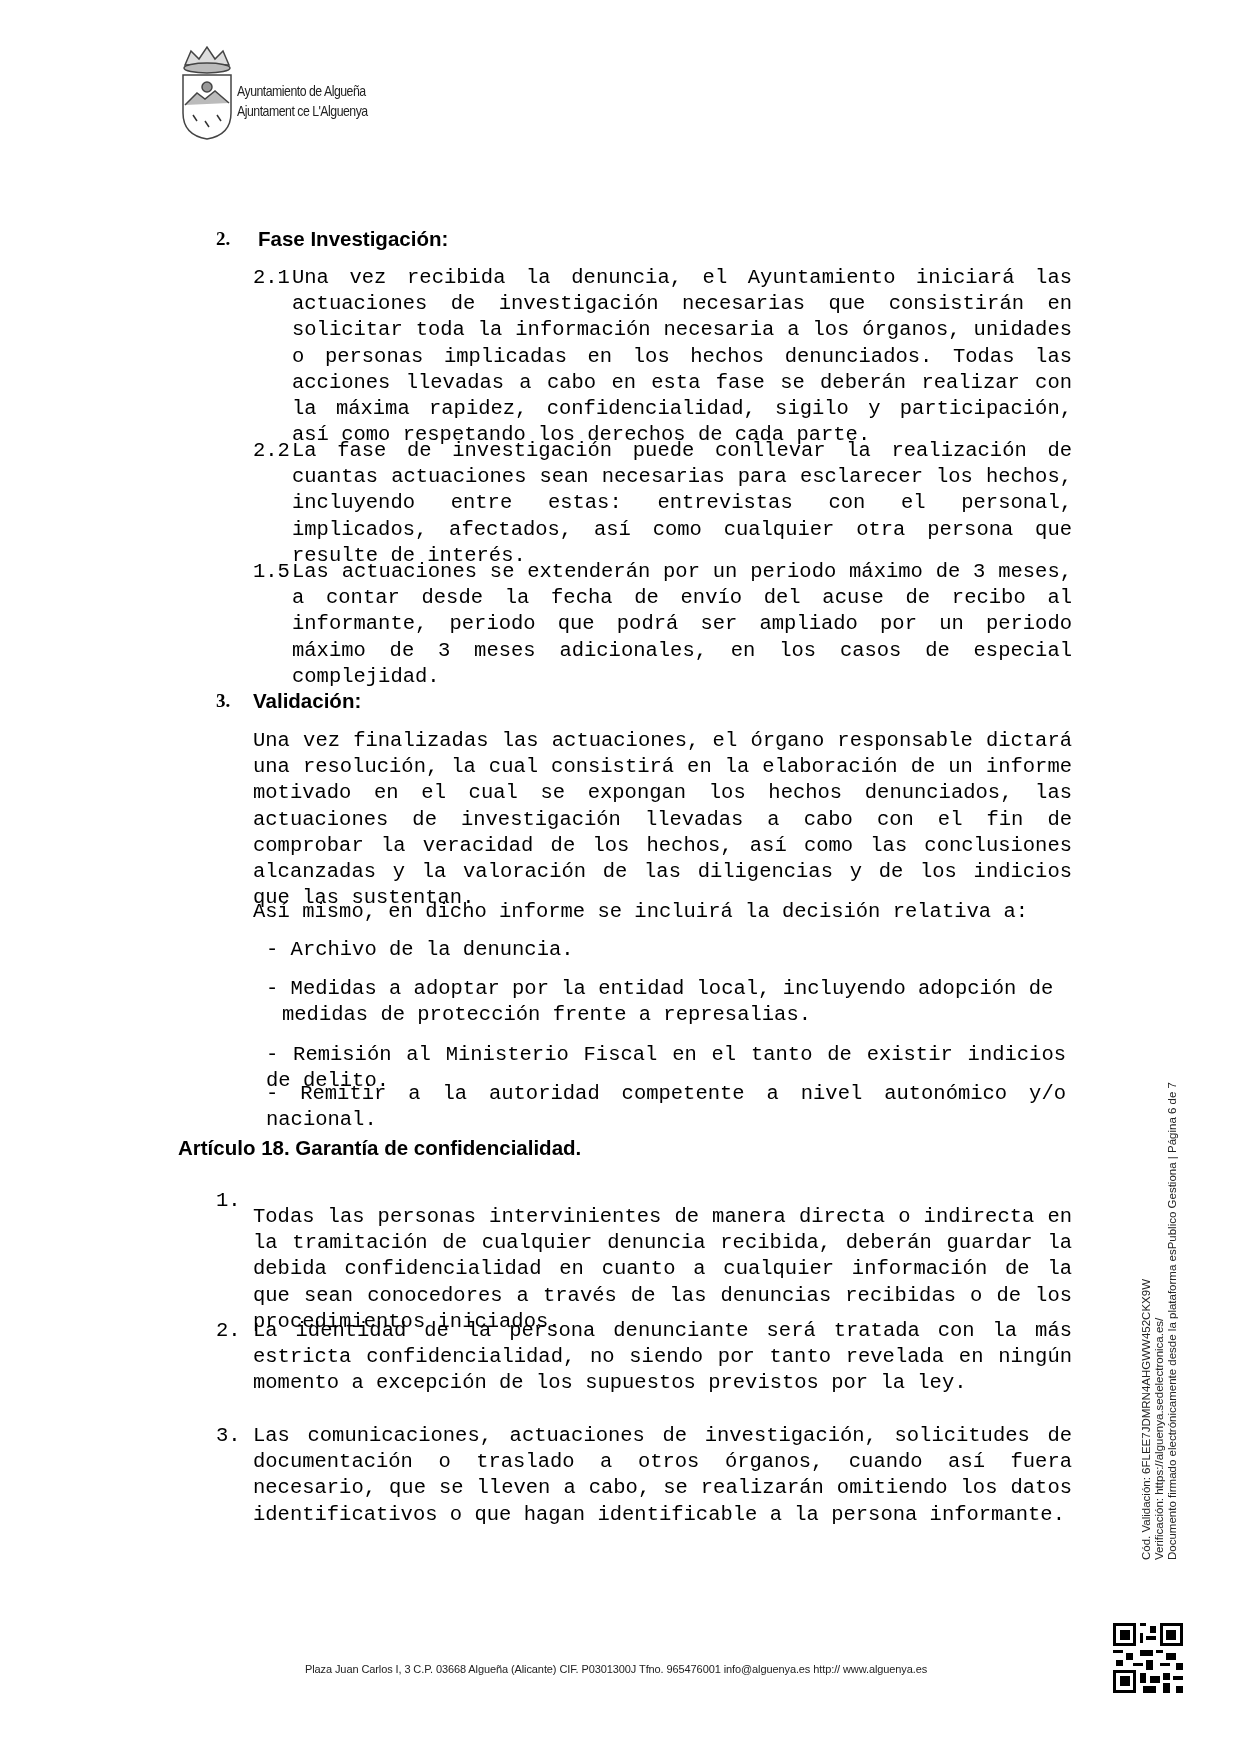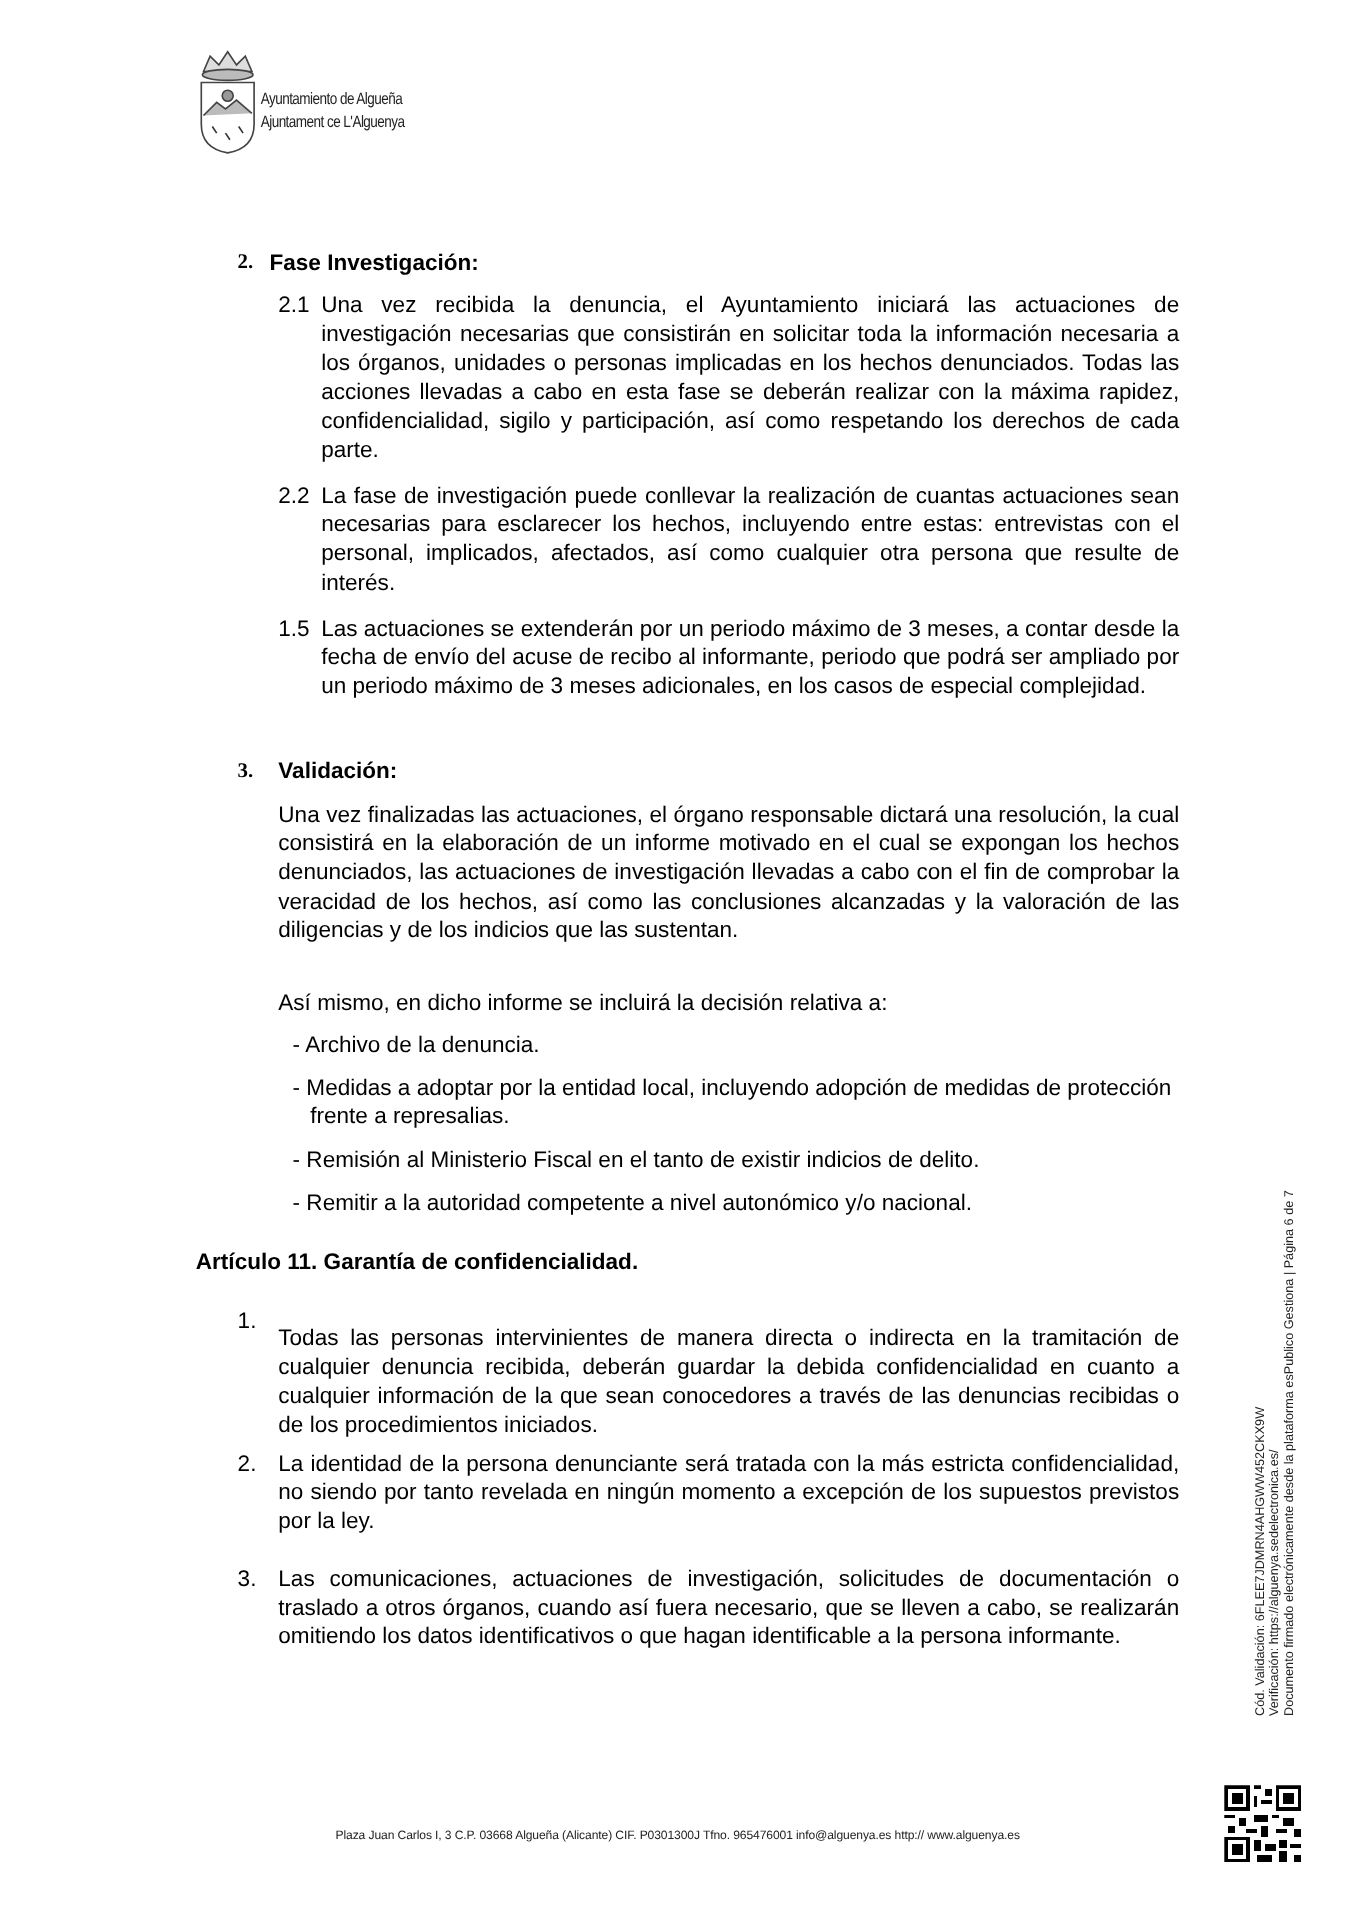--- a/index.html
+++ b/index.html
@@ -2,21 +2,21 @@
 <html><head>
 <meta charset="utf-8">
 <style>
   html,body{margin:0;padding:0;background:#fff;}
   body{width:1241px;height:1755px;position:relative;overflow:hidden;color:#000;
        font-family:"Liberation Sans",sans-serif;}
   .abs{position:absolute;}
   .logo{left:177px;top:43px;width:190px;height:100px;}
   .logo-text{position:absolute;left:60px;top:38px;font-family:"Liberation Sans",sans-serif;
        font-size:15px;line-height:20px;color:#222;letter-spacing:-0.6px;transform:scaleX(0.82);transform-origin:left top;white-space:nowrap;}
-  .txt{font-size:20.5px;line-height:26.2px;text-align:justify;}
+  .txt{font-size:20.5px;line-height:26.2px;text-align:justify;font-family:Liberation Mono, monospace;}
   .h-num{font-family:"Liberation Serif",serif;font-weight:bold;font-size:19px;}
   .h-title{font-weight:bold;font-size:20.5px;}
   .para{position:absolute;}
   .hang{position:absolute;}
   .hang .lbl{position:absolute;left:0;top:0;}
   .hang .body{margin-left:0;text-indent:0;}
   .footer{left:305px;top:1663px;font-size:11px;color:#222;white-space:nowrap;letter-spacing:-0.1px;}
   .side{left:1140px;top:1560px;transform:rotate(-90deg);transform-origin:left top;
         font-size:11.5px;line-height:13px;color:#222;white-space:nowrap;}
   .qr{left:1113px;top:1623px;width:70px;height:70px;}
@@ -35,21 +35,21 @@
       <path d="M16 72 l4 6 M28 78 l4 6 M40 72 l4 6" stroke="#333"></path>
     </g>
   </svg>
   <div class="logo-text">
     <div>Ayuntamiento de Algueña</div>
     <div>Ajuntament ce L'Alguenya</div>
   </div>
 </div>
 
 <div class="abs h-num" style="left:216px;top:228px;">2.</div>
-<div class="abs h-title" style="left:245px;top:227px;">Fase Investigación:</div>
+<div class="abs h-title" style="left:258px;top:227px;">Fase Investigación:</div>
 
 <div class="hang txt" style="left:253px;top:265px;width:819px;">
   <span class="lbl">2.1</span>
   <div class="body" style="padding-left:39px;text-indent:0;"><span>Una vez recibida la denuncia, el Ayuntamiento iniciará las actuaciones de investigación necesarias que consistirán en solicitar toda la información necesaria a los órganos, unidades o personas implicadas en los hechos denunciados. Todas las acciones llevadas a cabo en esta fase se deberán realizar con la máxima rapidez, confidencialidad, sigilo y participación, así como respetando los derechos de cada parte.</span></div>
 </div>
 
 <div class="hang txt" style="left:253px;top:438px;width:819px;">
   <span class="lbl">2.2</span>
   <div class="body" style="padding-left:39px;"><span>La fase de investigación puede conllevar la realización de cuantas actuaciones sean necesarias para esclarecer los hechos, incluyendo entre estas: entrevistas con el personal, implicados, afectados, así como cualquier otra persona que resulte de interés.</span></div>
 </div>
@@ -65,21 +65,21 @@
 <div class="para txt" style="left:253px;top:728px;width:819px;">Una vez finalizadas las actuaciones, el órgano responsable dictará una resolución, la cual consistirá en la elaboración de un informe motivado en el cual se expongan los hechos denunciados, las actuaciones de investigación llevadas a cabo con el fin de comprobar la veracidad de los hechos, así como las conclusiones alcanzadas y la valoración de las diligencias y de los indicios que las sustentan.</div>
 <div class="para txt" style="left:253px;top:899px;width:819px;">Así mismo, en dicho informe se incluirá la decisión relativa a:</div>
 
 <div class="para txt" style="left:266px;top:937px;width:800px;">- Archivo de la denuncia.</div>
 <div class="para txt" style="left:266px;top:976px;width:800px;text-align:left;padding-left:0;">
   <div style="padding-left:16px;text-indent:-16px;">- Medidas a adoptar por la entidad local, incluyendo adopción de medidas de protección frente a represalias.</div>
 </div>
 <div class="para txt" style="left:266px;top:1042px;width:800px;">- Remisión al Ministerio Fiscal en el tanto de existir indicios de delito.</div>
 <div class="para txt" style="left:266px;top:1081px;width:800px;">- Remitir a la autoridad competente a nivel autonómico y/o nacional.</div>
 
-<div class="abs h-title" style="left:178px;top:1136px;">Artículo 11. Garantía de confidencialidad.</div>
+<div class="abs h-title" style="left:178px;top:1136px;">Artículo 18. Garantía de confidencialidad.</div>
 
 <div class="hang txt" style="left:216px;top:1188px;width:856px;">
   <span class="lbl">1.</span>
   <div class="body" style="padding-left:37px;margin-top:16px;"><span>Todas las personas intervinientes de manera directa o indirecta en la tramitación de cualquier denuncia recibida, deberán guardar la debida confidencialidad en cuanto a cualquier información de la que sean conocedores a través de las denuncias recibidas o de los procedimientos iniciados.</span></div>
 </div>
 
 <div class="hang txt" style="left:216px;top:1318px;width:856px;">
   <span class="lbl">2.</span>
   <div class="body" style="padding-left:37px;"><span>La identidad de la persona denunciante será tratada con la más estricta confidencialidad, no siendo por tanto revelada en ningún momento a excepción de los supuestos previstos por la ley.</span></div>
 </div>

